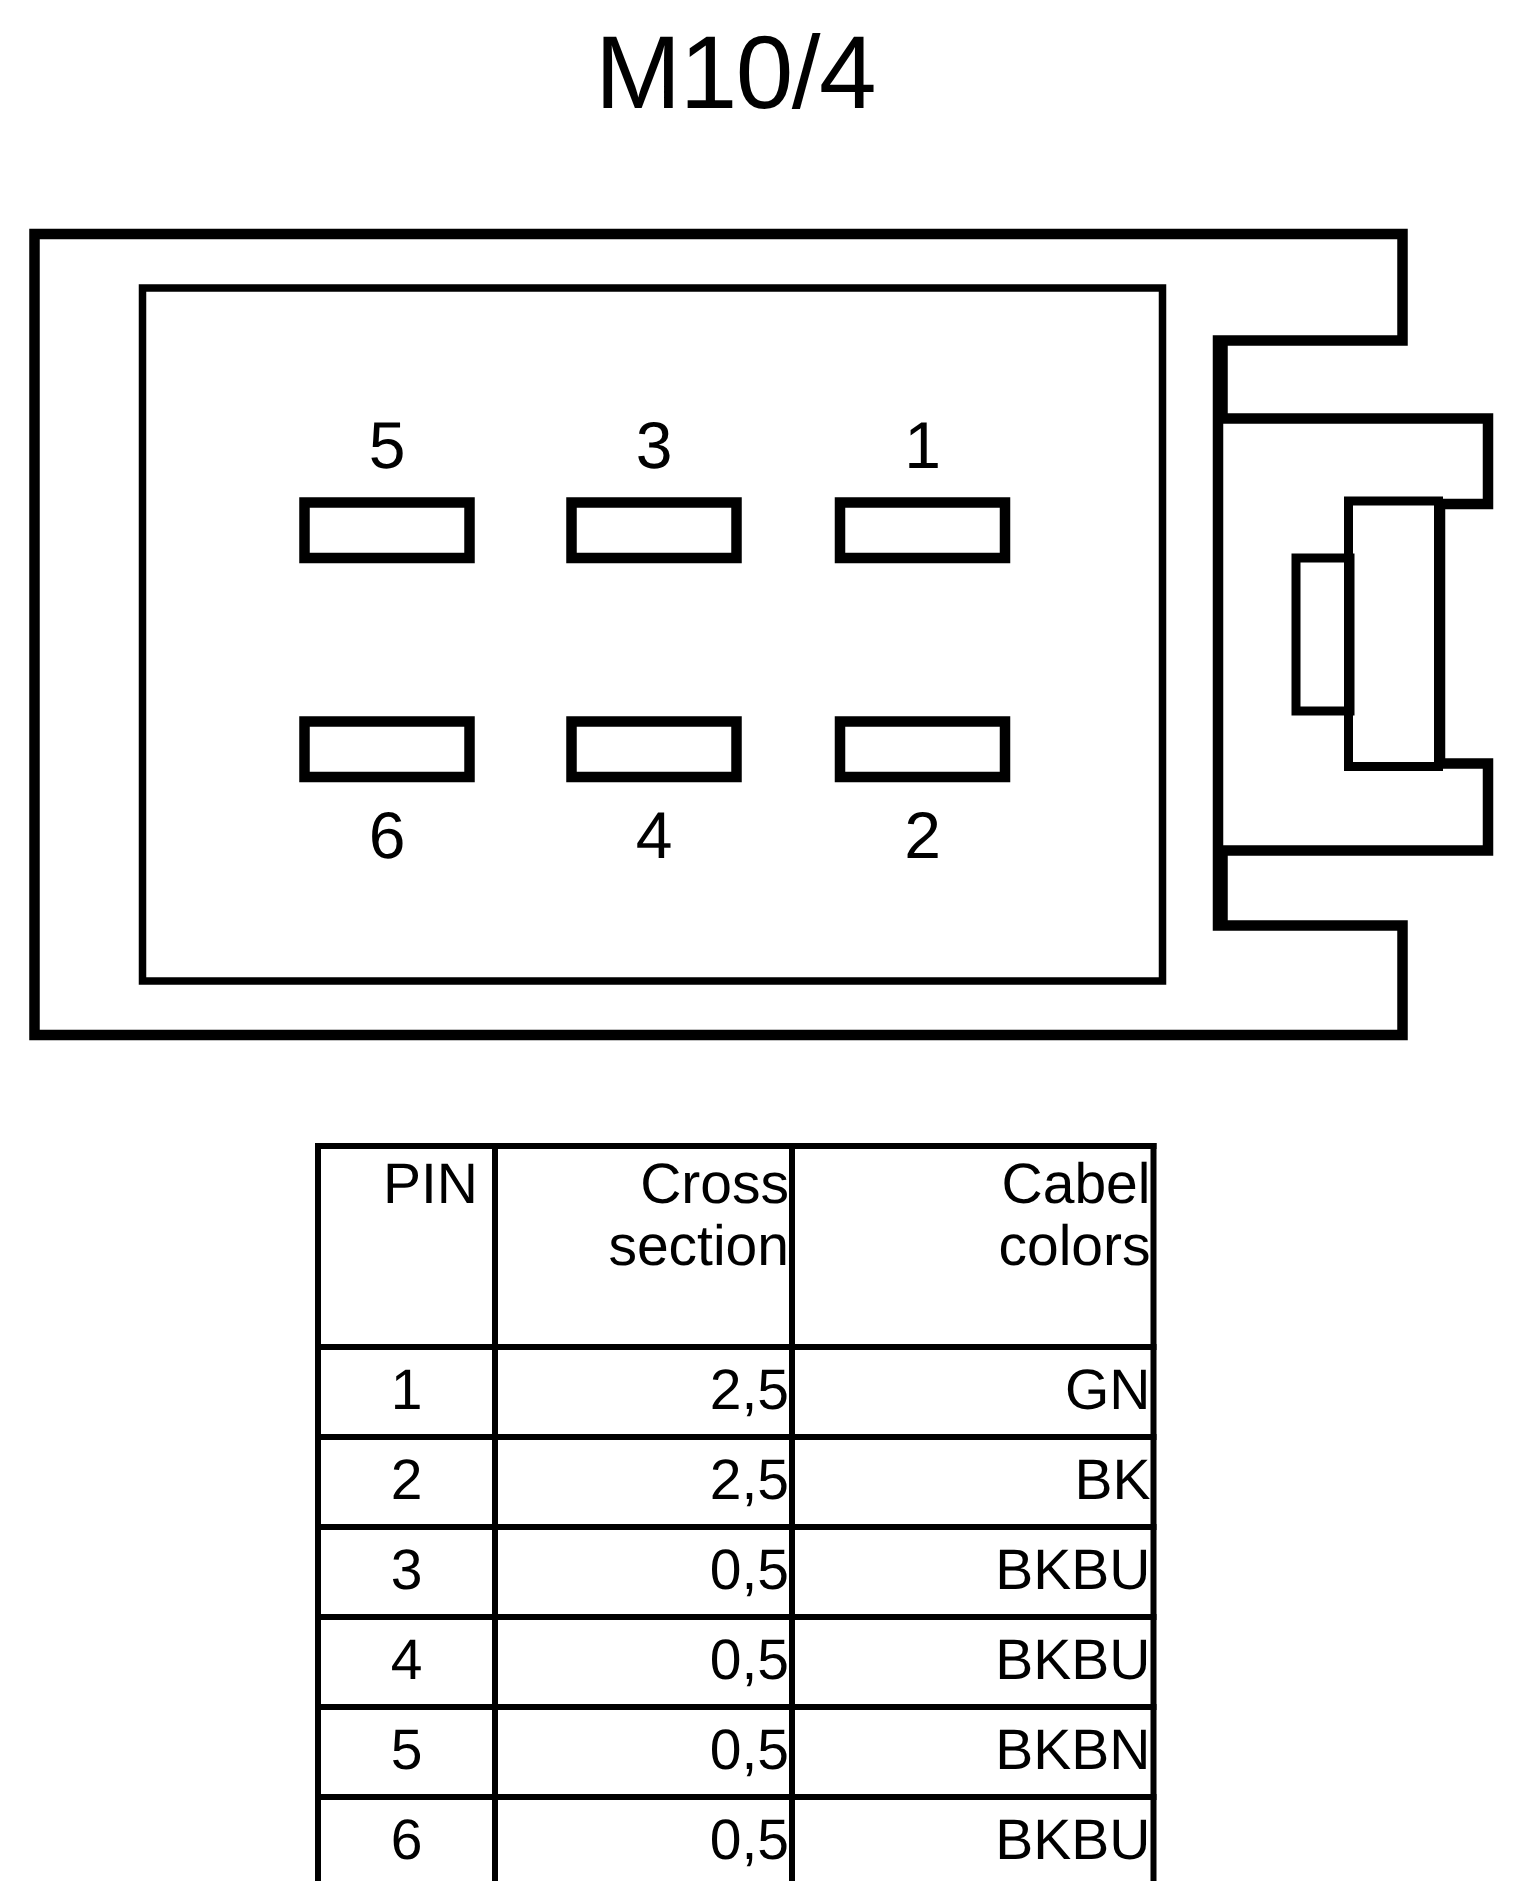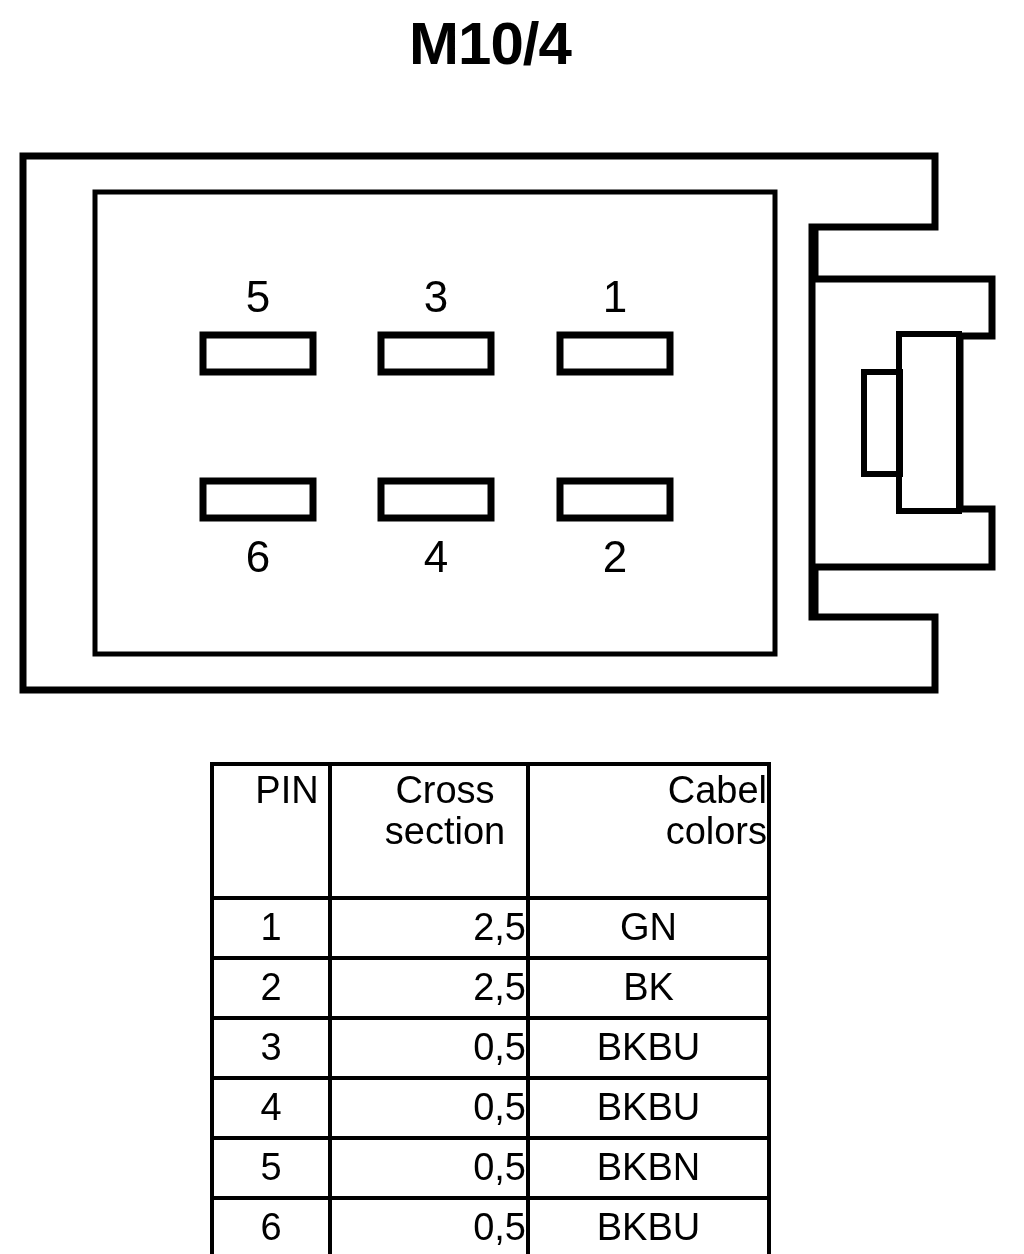--- a/index.html
+++ b/index.html
@@ -16,22 +16,22 @@
     overflow: hidden;
   }
 
   
   #title {
     position: absolute;
     left: 0;
     top: 14px;
     width: 980px;
     text-align: center;
-    font-size: 60px;
-    font-weight: bold;
+    font-size: 69px;
+    font-weight: normal;
     line-height: 1;
     letter-spacing: -1px;
   }
 
   
   #connector-figure {
     position: absolute;
     left: 0;
     top: 140px;
     width: 1024px;
@@ -82,26 +82,26 @@
   table#pin-table thead th {
     height: 126px;
     vertical-align: top;
     padding-top: 4px;
   }
   col.c-pin     { width: 118px; }
   col.c-cross   { width: 198px; }
   col.c-color   { width: 241px; }
 
   th.h-pin   { text-align: center; }
-  th.h-cross { text-align: center; }
+  th.h-cross { text-align: right; }
   th.h-color { text-align: right; }
 
   td.d-pin   { text-align: center; height: 56px; }
   td.d-cross { text-align: right; padding-left: 12px; height: 56px; }
-  td.d-color { text-align: center; padding-left: 12px; height: 56px; }
+  td.d-color { text-align: right; padding-left: 12px; height: 56px; }
 
   .hdr-line { display: block; padding-left: 32px; }
 </style>
 </head>
 <body>
 
 <div id="title">M10/4</div>
 
 <div id="connector-figure">
   <svg width="1024" height="570" viewBox="0 0 1024 570">

